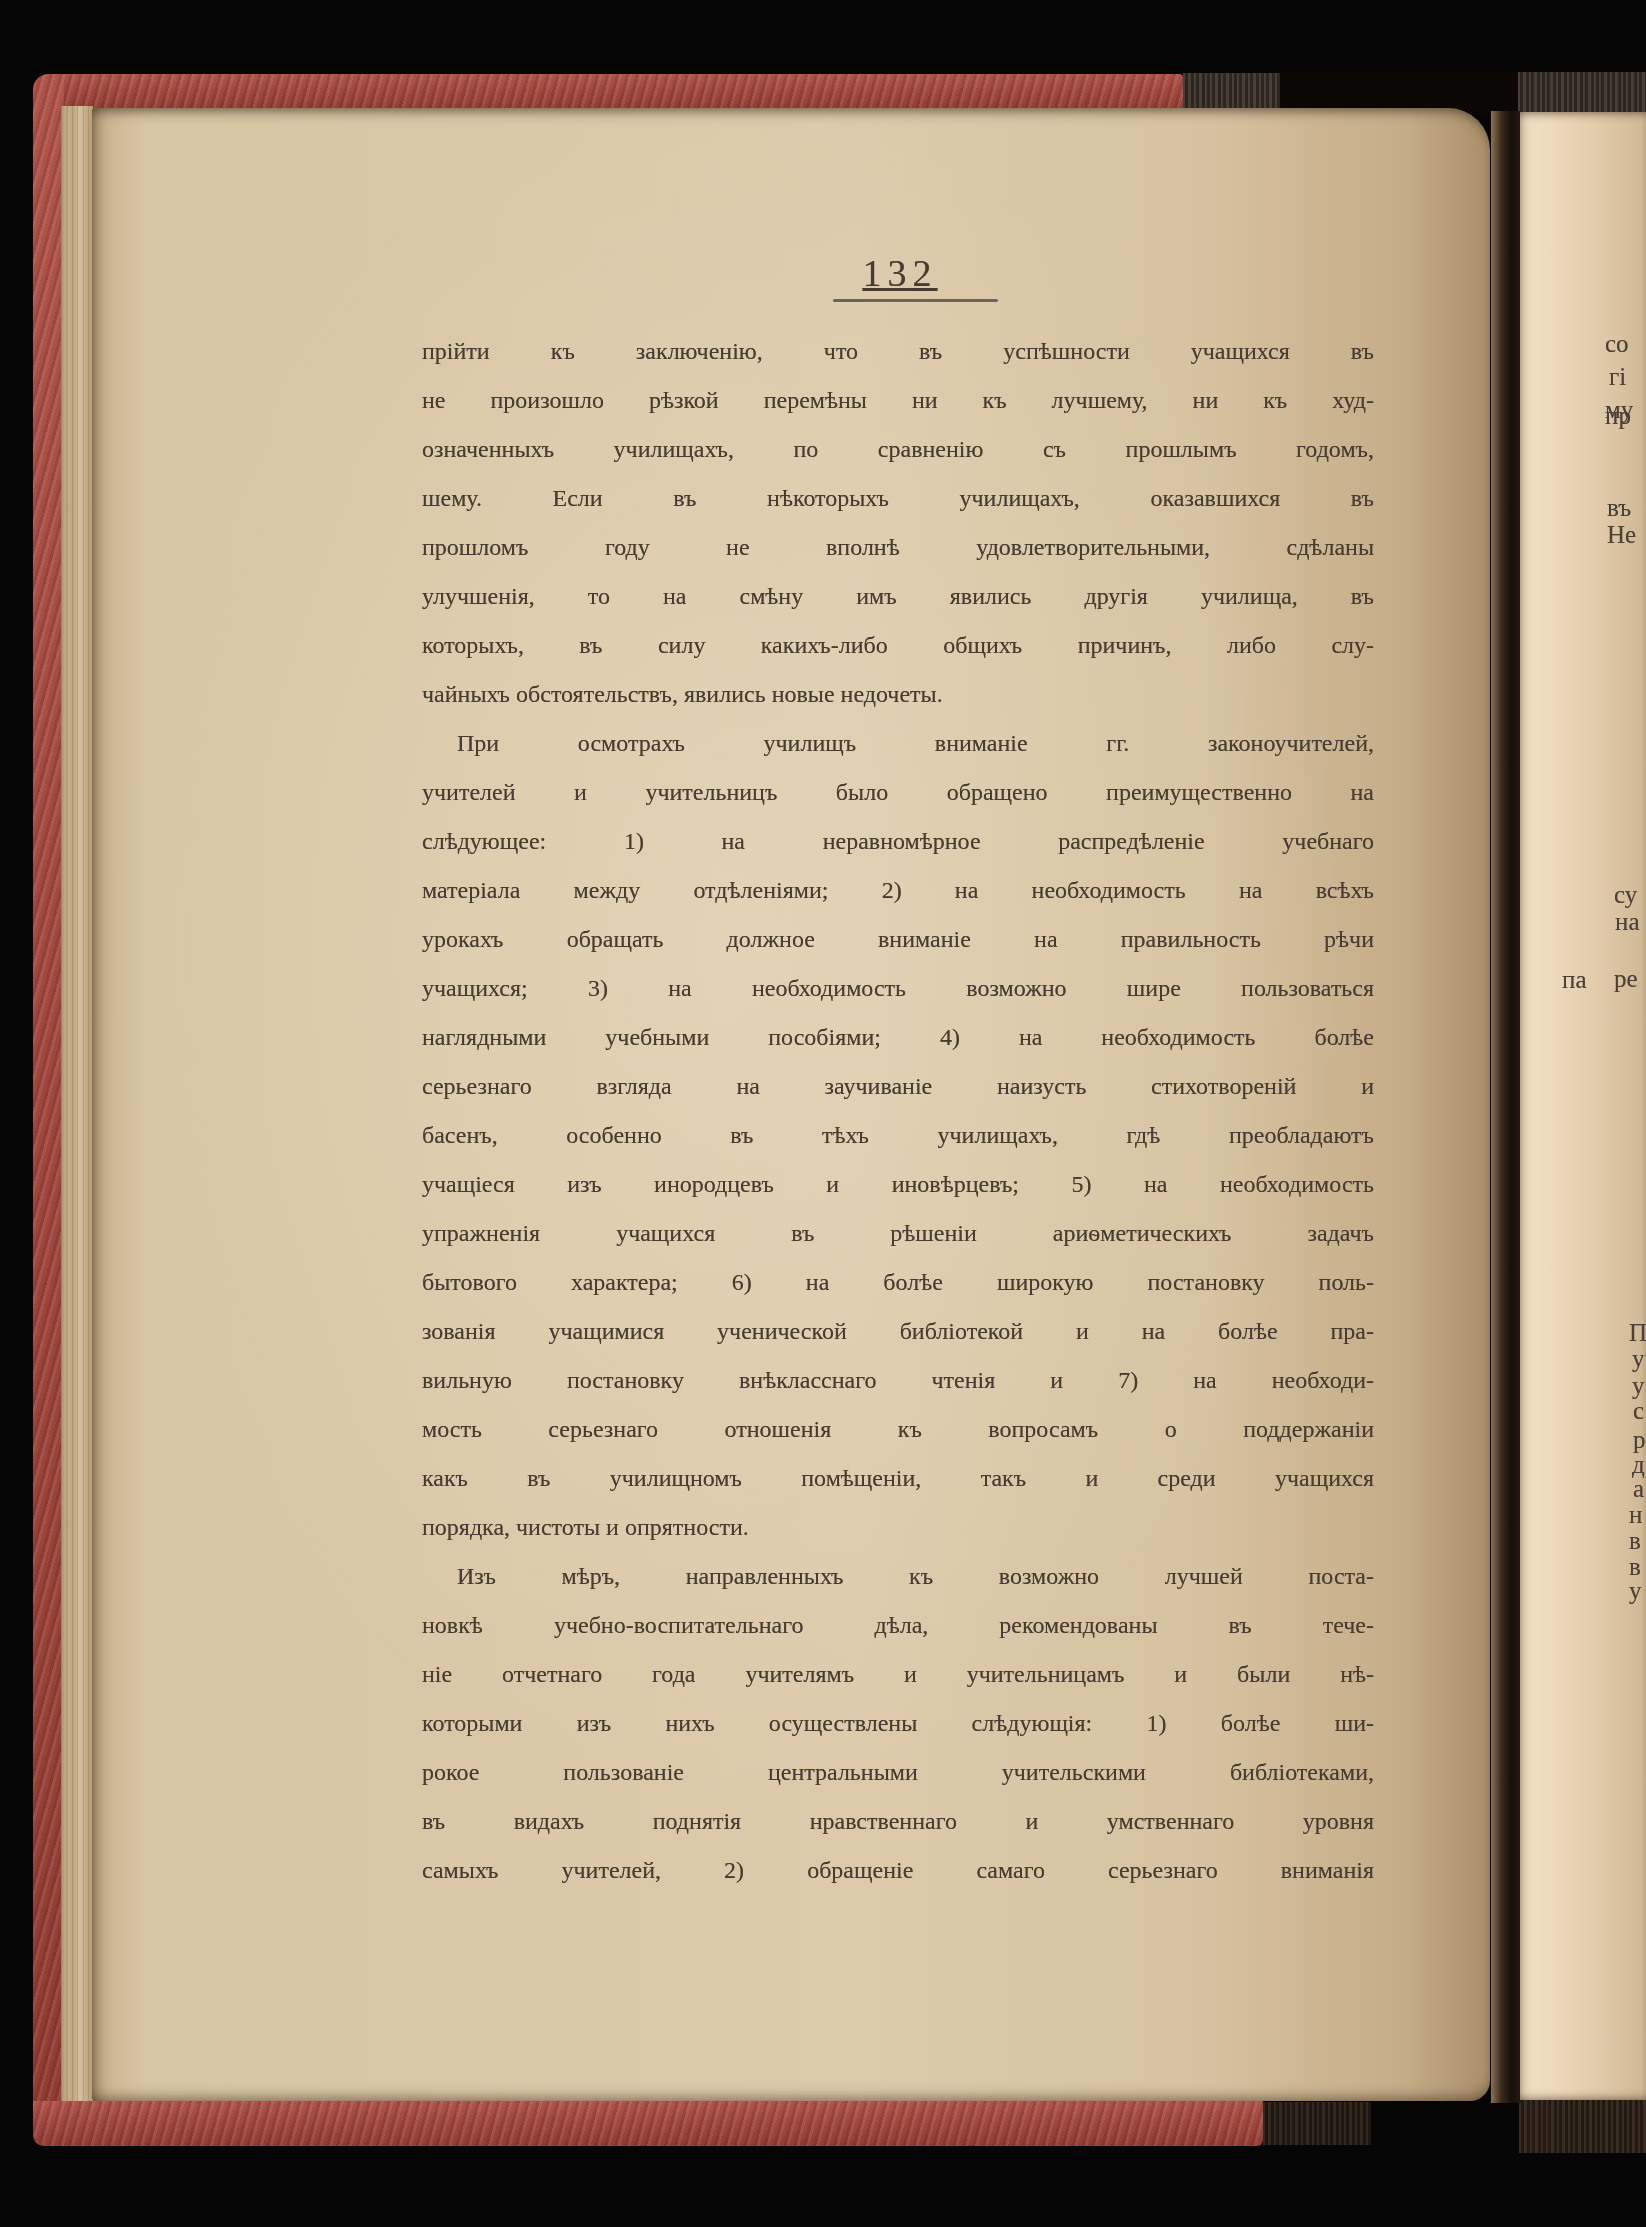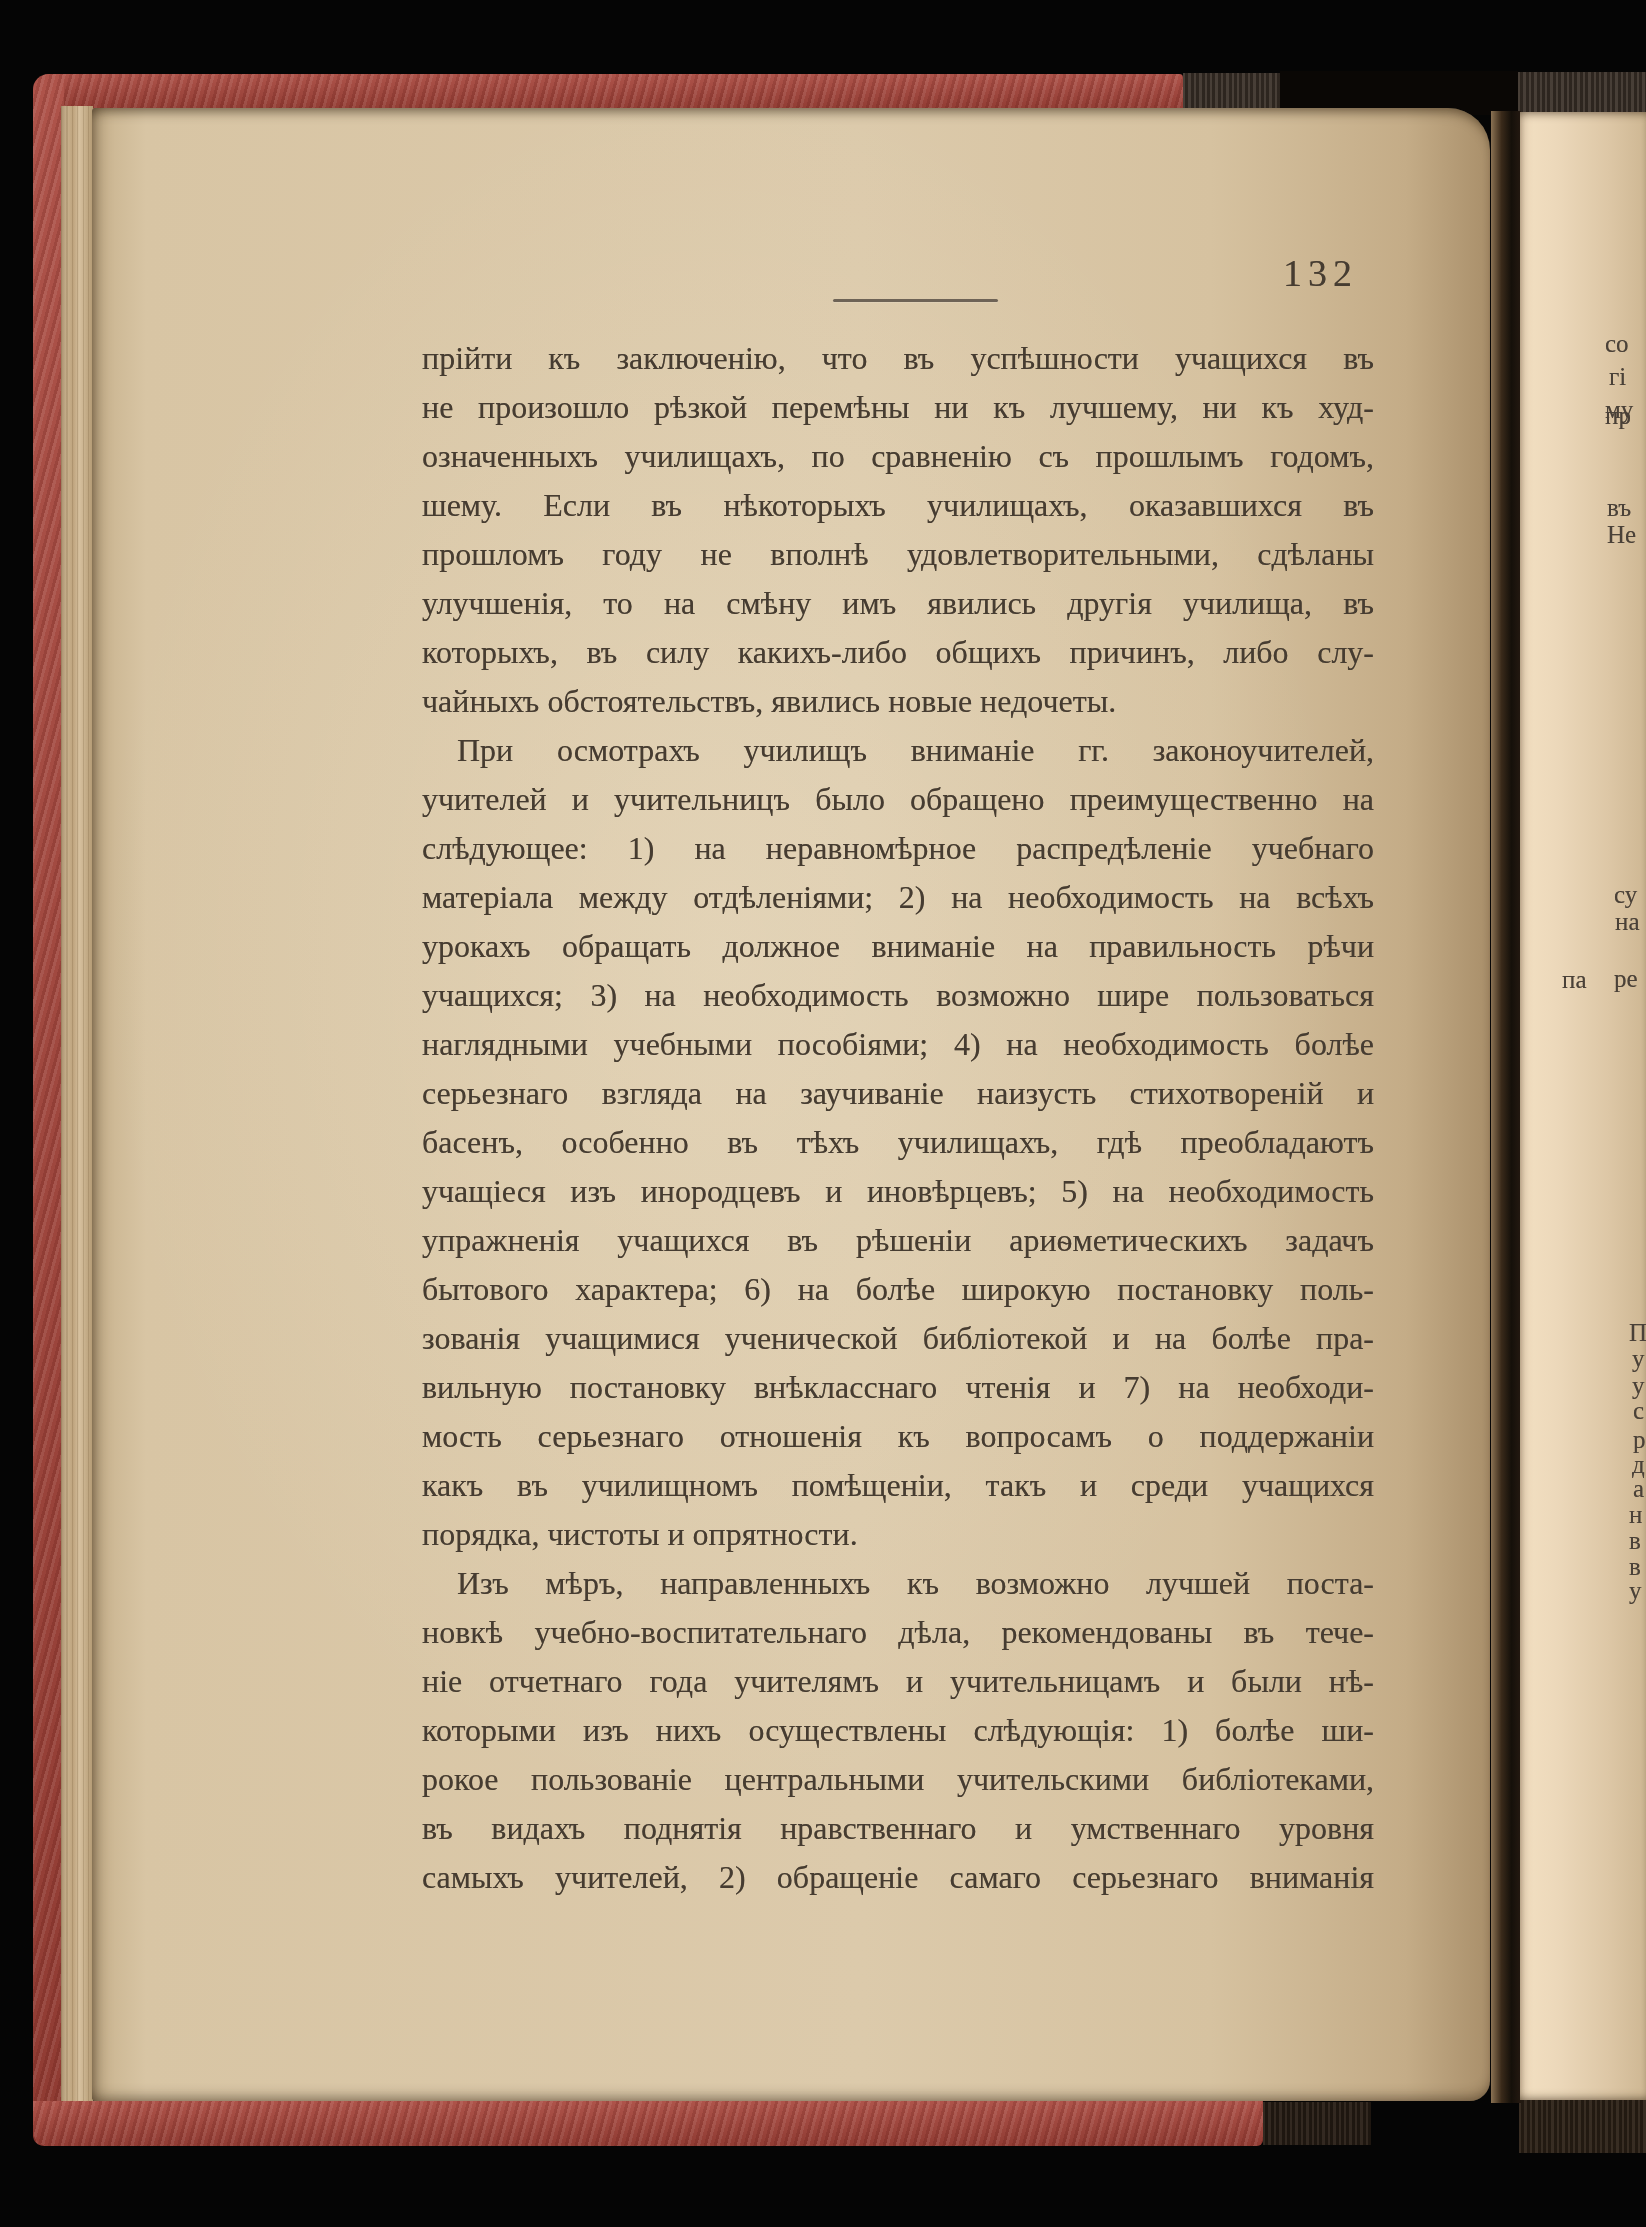--- a/index.html
+++ b/index.html
@@ -66,32 +66,33 @@
     left:1520px;top:112px;width:126px;height:1988px;
     background:linear-gradient(90deg,#f3e0c2 0,#ecd8ba 30%,#ddc7a6 70%,#ceb793 100%);
     box-shadow:
       inset 0 7.2px 8.4px -5.4px rgba(40,25,10,.5),
       inset 0 -7.2px 8.4px -5.4px rgba(40,25,10,.5),
       inset 8.4px 0 9.6px -6px rgba(80,55,30,.35);
   }
 
   
   #page-number-wrap{
-    left:406px;top:251px;width:952px;
-    text-align:right;font-size:38px;letter-spacing:6px;
+    left:424px;top:251px;width:952px;
+    text-align:center;font-size:38px;letter-spacing:6px;
     color:var(--ink,#463c31);
     text-shadow:0 0 0.6px rgba(70,60,45,.55);
+    text-decoration:underline;
   }
   #page-rule{left:833px;top:299px;width:165px;height:3px;background:#6e6356;border-radius:1.8px;box-shadow:0 0.6px 0 rgba(255,255,255,.25);}
 
   
   #text-block{
-    left:422px;top:334px;width:952px;
+    left:422px;top:327px;width:952px;
     color:var(--ink,#463c31);
-    font-size:32px;line-height:49px;
+    font-size:24px;line-height:49px;
     text-shadow:0 0 0.6px rgba(70,60,45,.55);
   }
   .line{text-align:justify;text-align-last:justify;height:49px;overflow:hidden;}
   .line.last{text-align-last:left;}
   .line.indent{text-indent:35px;}
 
   
   #fragment-layer{left:0;top:0;width:1646px;height:2227px;pointer-events:none;}
   .fragment{
     position:absolute;

